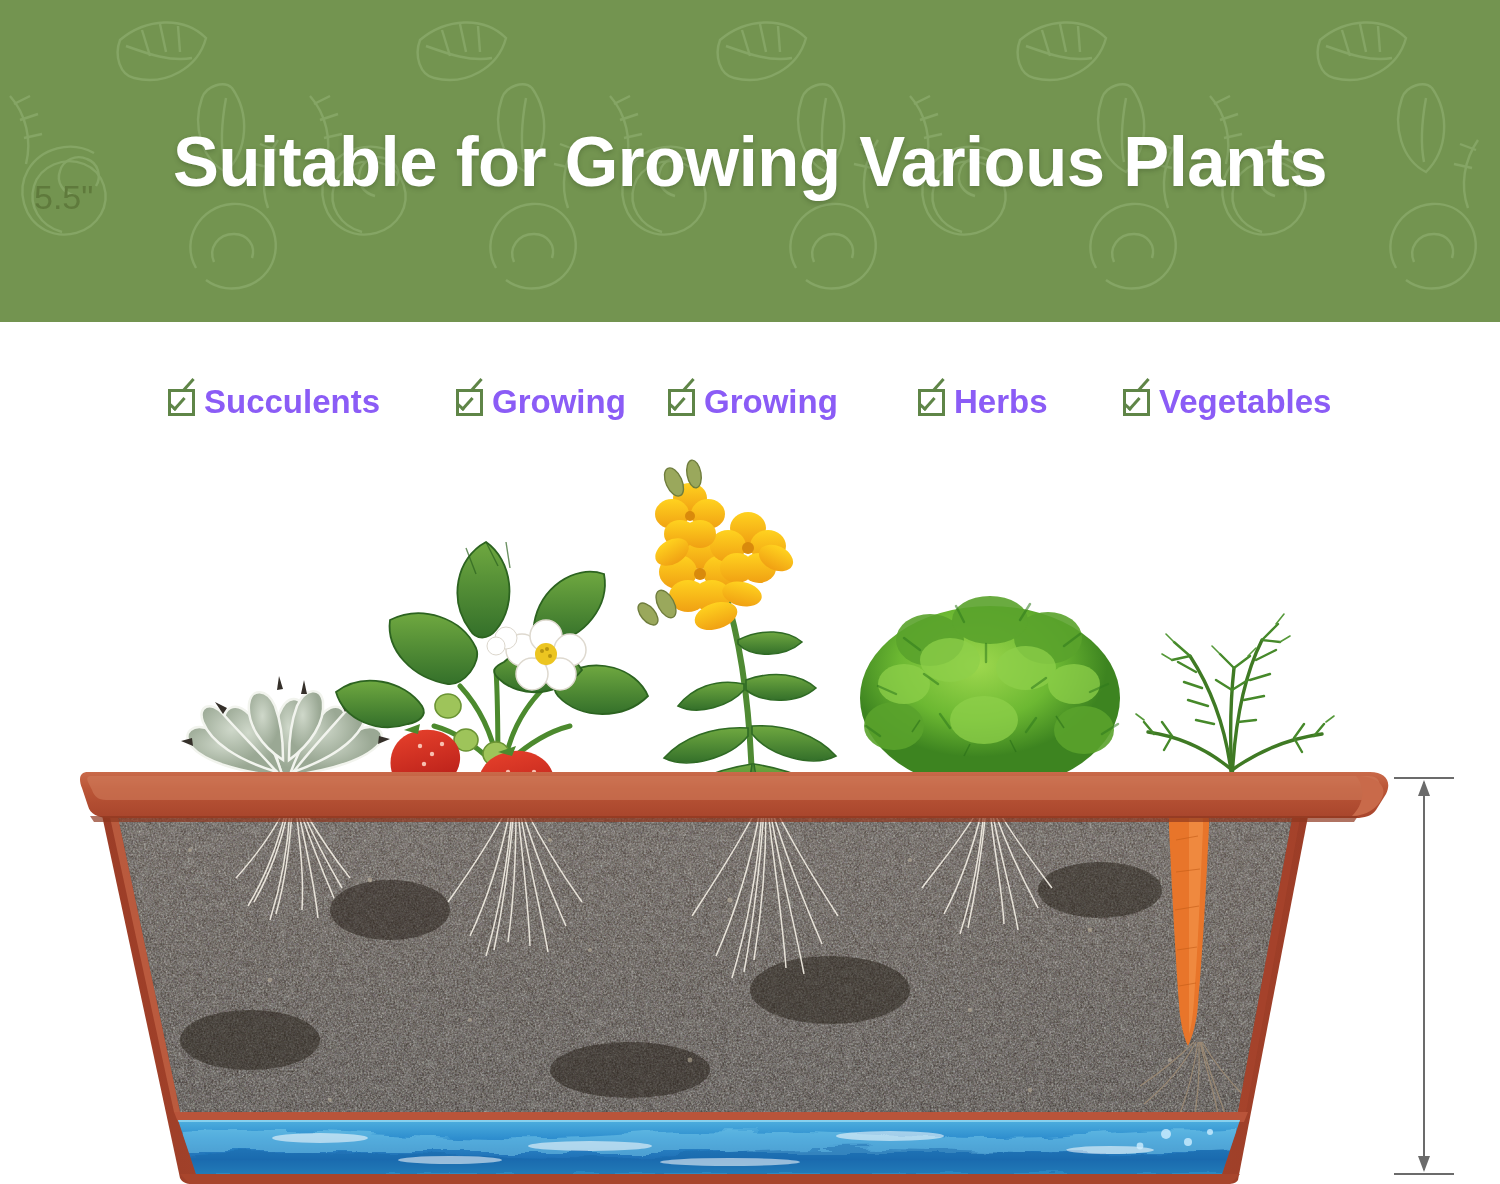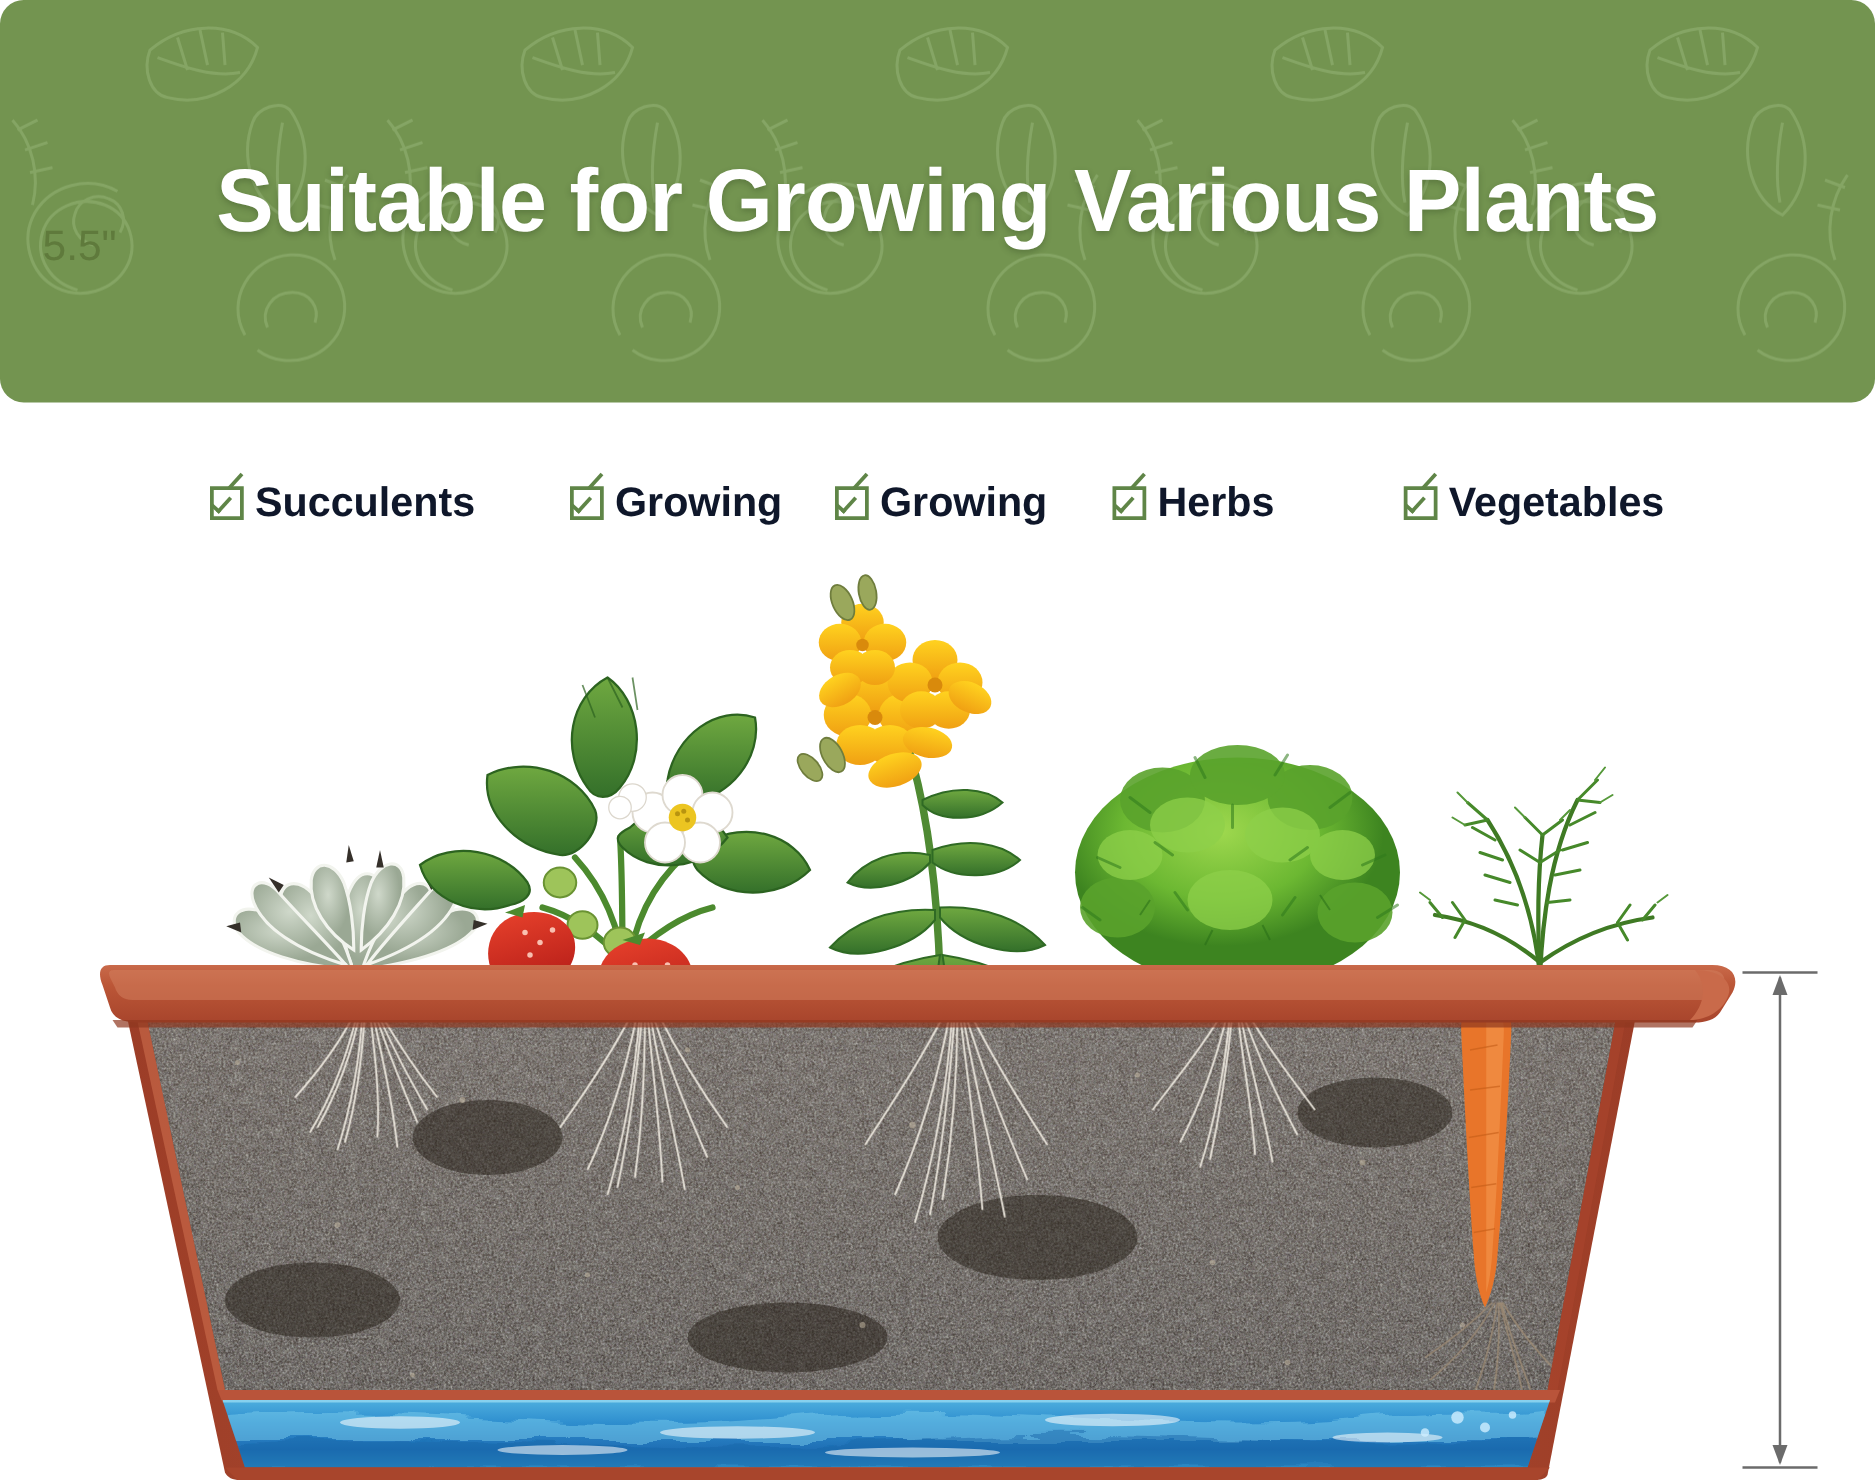--- a/index.html
+++ b/index.html
@@ -8,39 +8,39 @@
   body {
     font-family:"Liberation Sans","DejaVu Sans",sans-serif;
     background:#ffffff;
     overflow:hidden;
   }
   #stage { position:relative; width:1500px; height:1184px; background:#fff; }
 
   
   .banner {
     position:absolute; left:0; top:0; width:1500px; height:322px;
-    background:#739450; overflow:hidden;border-radius:19px;
+    background:#739450; overflow:hidden;
   }
   .banner-pattern { position:absolute; inset:0; opacity:.55; }
   .banner-title {
     position:absolute; left:0; top:0; width:1500px; height:322px;
     display:flex; align-items:center; justify-content:center;
     color:#ffffff; font-size:71px; font-weight:bold;
     letter-spacing:-0.5px; white-space:nowrap;
     text-shadow:0 2px 5px rgba(40,60,25,.30);
     transform:scaleX(.97);
   }
 
   
   .checklist {
     position:absolute; left:168px; top:378px; width:1180px; height:48px;
   }
   .check-item {
     position:absolute; top:0; display:flex; align-items:center; height:48px;
-    color:#0f172a; font-size:33px; font-weight:bold; white-space:nowrap;
+    color:#8b5cf6; font-size:33px; font-weight:bold; white-space:nowrap;
   }
   .cbox {
     width:27px; height:27px; border:3px solid #5f8547;
     margin-right:9px; position:relative; flex:0 0 auto;
   }
   .cbox:after {
     content:""; position:absolute; left:4px; top:10px;
     width:13px; height:6px; border-left:3px solid #5f8547;
     border-bottom:3px solid #5f8547;
     transform:rotate(-48deg); transform-origin:left bottom;
@@ -107,21 +107,21 @@
       <span>Succulents</span>
     </div>
     <div class="check-item" style="left:288px">
       <span class="cbox"></span>
       <span>Growing</span>
     </div>
     <div class="check-item" style="left:500px">
       <span class="cbox"></span>
       <span>Growing</span>
     </div>
-    <div class="check-item" style="left:722px">
+    <div class="check-item" style="left:750px">
       <span class="cbox"></span>
       <span>Herbs</span>
     </div>
     <div class="check-item" style="left:955px">
       <span class="cbox"></span>
       <span>Vegetables</span>
     </div>
   </div>
 
   <svg class="plants" width="1500" height="460" viewBox="0 0 1500 460">

